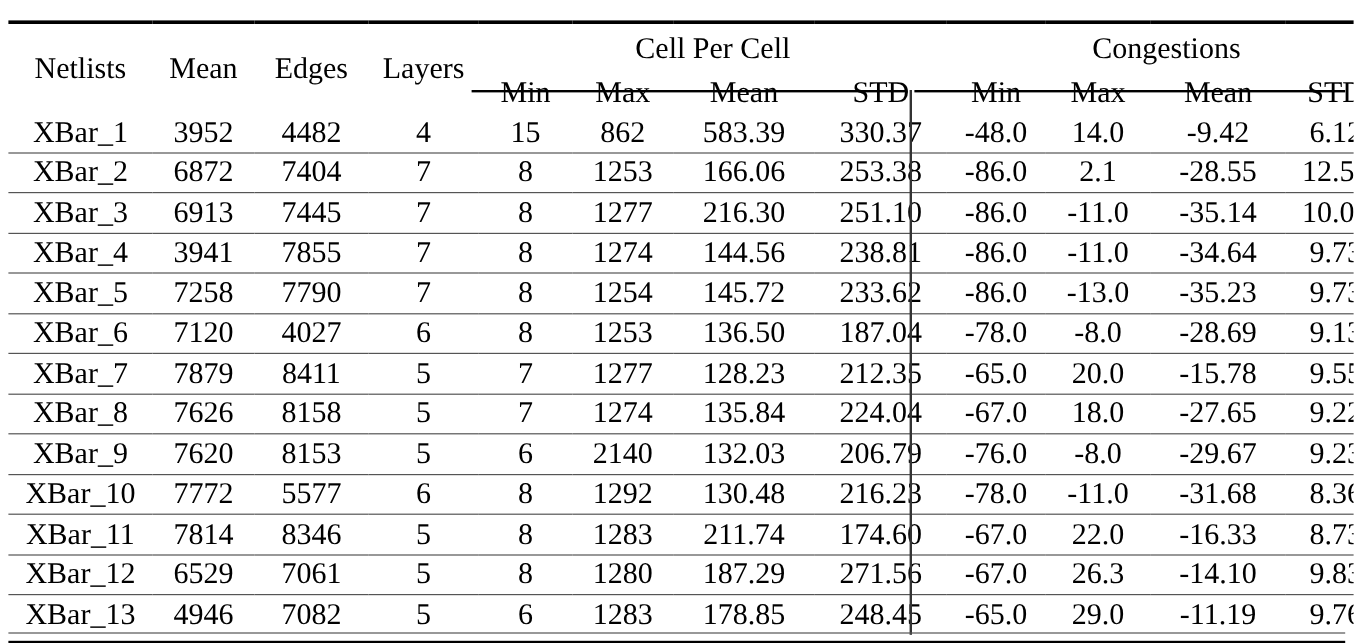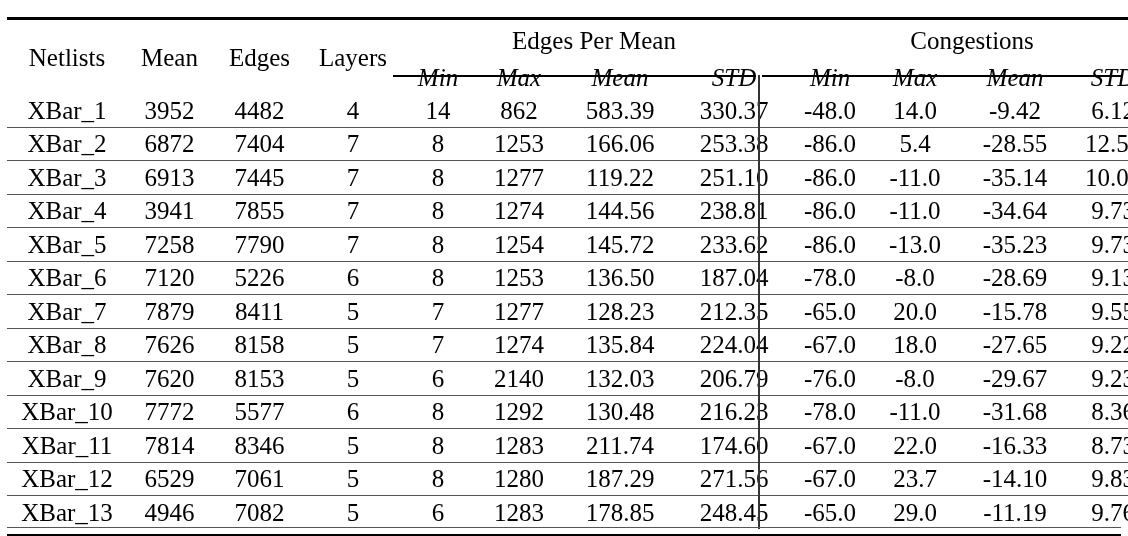--- a/index.html
+++ b/index.html
@@ -71,21 +71,21 @@
 
   
   .cmidrule {
     position: absolute;
     height: 1.5px;
     background: #000;
   }
 
   
   th.grouphdr { height: 40px; }
-  th.subhdr   { height: 34px; font-style: italic; }
+  th.subhdr   { height: 34px; }
   th.plainhdr { height: 74px; vertical-align: middle; }
   td.cell     { height: 32.5px; }
 
   .netlist-cell { text-align: center; }
 </style>
 </head>
 <body>
 
 <div id="table-wrap">
 
@@ -104,72 +104,72 @@
       <col style="width:112px">
       <col style="width:84px">
     </colgroup>
 
     <thead>
       <tr class="toprule-row">
         <th class="plainhdr" rowspan="2">Netlists</th>
         <th class="plainhdr" rowspan="2">Mean</th>
         <th class="plainhdr" rowspan="2">Edges</th>
         <th class="plainhdr" rowspan="2">Layers</th>
-        <th class="grouphdr" colspan="4">Edges Per Mean</th>
+        <th class="grouphdr" colspan="4">Cell Per Cell</th>
         <th class="grouphdr" colspan="4">Congestions</th>
       </tr>
       <tr>
         <th class="subhdr">Min</th>
         <th class="subhdr">Max</th>
         <th class="subhdr">Mean</th>
         <th class="subhdr">STD</th>
         <th class="subhdr">Min</th>
         <th class="subhdr">Max</th>
         <th class="subhdr">Mean</th>
         <th class="subhdr">STD</th>
       </tr>
     </thead>
 
     <tbody id="table-body">
         <tr class="data-row first midrule-row">
           <td class="cell netlist-cell">XBar_1</td>
           <td class="cell">3952</td>
           <td class="cell">4482</td>
           <td class="cell">4</td>
-          <td class="cell">14</td>
+          <td class="cell">15</td>
           <td class="cell">862</td>
           <td class="cell">583.39</td>
           <td class="cell">330.37</td>
           <td class="cell">-48.0</td>
           <td class="cell">14.0</td>
           <td class="cell">-9.42</td>
           <td class="cell">6.12</td>
         </tr>
         <tr class="data-row">
           <td class="cell netlist-cell">XBar_2</td>
           <td class="cell">6872</td>
           <td class="cell">7404</td>
           <td class="cell">7</td>
           <td class="cell">8</td>
           <td class="cell">1253</td>
           <td class="cell">166.06</td>
           <td class="cell">253.38</td>
           <td class="cell">-86.0</td>
-          <td class="cell">5.4</td>
+          <td class="cell">2.1</td>
           <td class="cell">-28.55</td>
           <td class="cell">12.52</td>
         </tr>
         <tr class="data-row">
           <td class="cell netlist-cell">XBar_3</td>
           <td class="cell">6913</td>
           <td class="cell">7445</td>
           <td class="cell">7</td>
           <td class="cell">8</td>
           <td class="cell">1277</td>
-          <td class="cell">119.22</td>
+          <td class="cell">216.30</td>
           <td class="cell">251.10</td>
           <td class="cell">-86.0</td>
           <td class="cell">-11.0</td>
           <td class="cell">-35.14</td>
           <td class="cell">10.01</td>
         </tr>
         <tr class="data-row">
           <td class="cell netlist-cell">XBar_4</td>
           <td class="cell">3941</td>
           <td class="cell">7855</td>
@@ -193,21 +193,21 @@
           <td class="cell">145.72</td>
           <td class="cell">233.62</td>
           <td class="cell">-86.0</td>
           <td class="cell">-13.0</td>
           <td class="cell">-35.23</td>
           <td class="cell">9.73</td>
         </tr>
         <tr class="data-row">
           <td class="cell netlist-cell">XBar_6</td>
           <td class="cell">7120</td>
-          <td class="cell">5226</td>
+          <td class="cell">4027</td>
           <td class="cell">6</td>
           <td class="cell">8</td>
           <td class="cell">1253</td>
           <td class="cell">136.50</td>
           <td class="cell">187.04</td>
           <td class="cell">-78.0</td>
           <td class="cell">-8.0</td>
           <td class="cell">-28.69</td>
           <td class="cell">9.13</td>
         </tr>
@@ -284,21 +284,21 @@
         <tr class="data-row">
           <td class="cell netlist-cell">XBar_12</td>
           <td class="cell">6529</td>
           <td class="cell">7061</td>
           <td class="cell">5</td>
           <td class="cell">8</td>
           <td class="cell">1280</td>
           <td class="cell">187.29</td>
           <td class="cell">271.56</td>
           <td class="cell">-67.0</td>
-          <td class="cell">23.7</td>
+          <td class="cell">26.3</td>
           <td class="cell">-14.10</td>
           <td class="cell">9.83</td>
         </tr>
         <tr class="data-row">
           <td class="cell netlist-cell">XBar_13</td>
           <td class="cell">4946</td>
           <td class="cell">7082</td>
           <td class="cell">5</td>
           <td class="cell">6</td>
           <td class="cell">1283</td>

